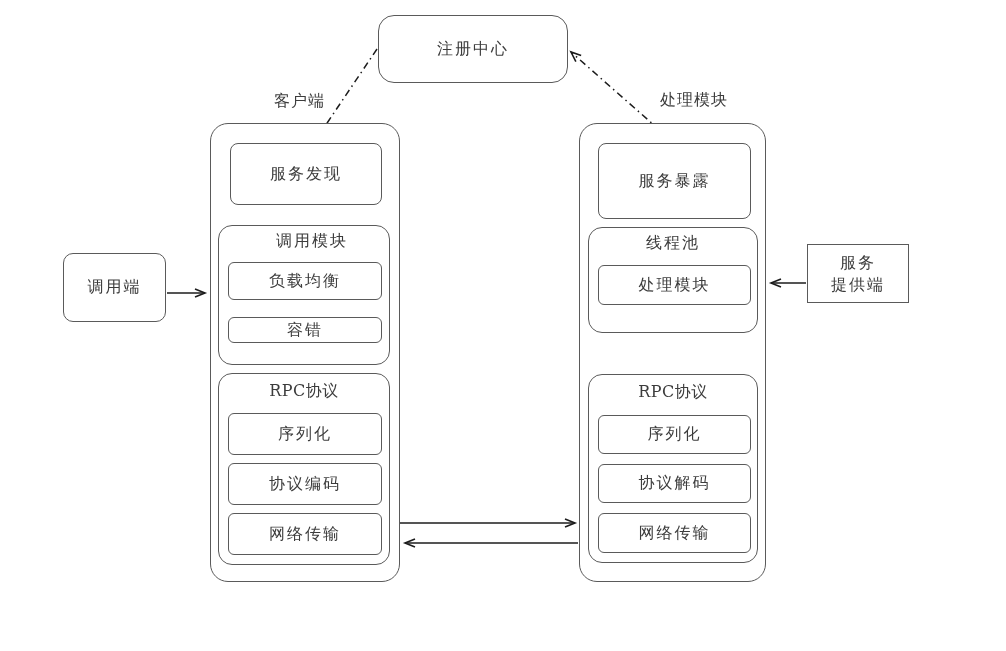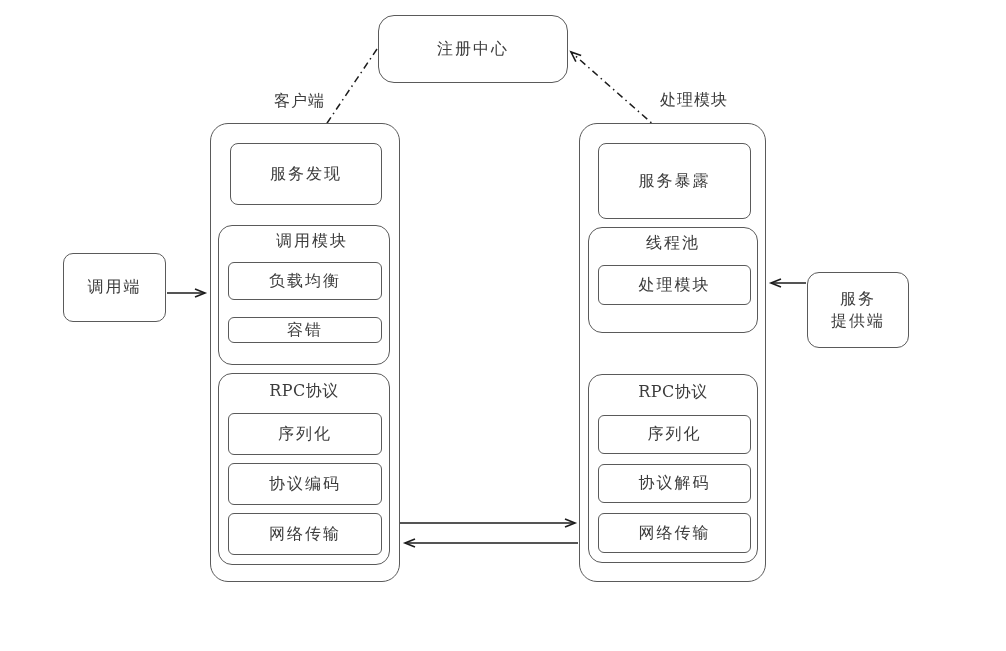--- a/index.html
+++ b/index.html
@@ -110,17 +110,17 @@
   <div class="box" style="left:598px;top:265px;width:153px;height:40px;border-radius:6px;">处理模块</div>
 
   <div class="container-box" style="left:588px;top:374px;width:170px;height:189px;"></div>
   <div class="container-title" style="left:588px;top:382px;width:170px;letter-spacing:0.5px;">RPC协议</div>
   <div class="box" style="left:598px;top:415px;width:153px;height:39px;border-radius:6px;">序列化</div>
   <div class="box" style="left:598px;top:464px;width:153px;height:39px;border-radius:6px;">协议解码</div>
   <div class="box" style="left:598px;top:513px;width:153px;height:40px;border-radius:6px;">网络传输</div>
 
   <div class="box" style="left:63px;top:253px;width:103px;height:69px;border-radius:10px;">调用端</div>
 
-  <div class="box prewrap" style="left:807px;top:244px;width:102px;height:76px;border-radius:12px;margin-top:28px;">服务
+  <div class="box prewrap" style="left:807px;top:244px;width:102px;height:59px;border-radius:0;">服务
 提供端</div>
 
 
 </div>
 
 </body></html>

